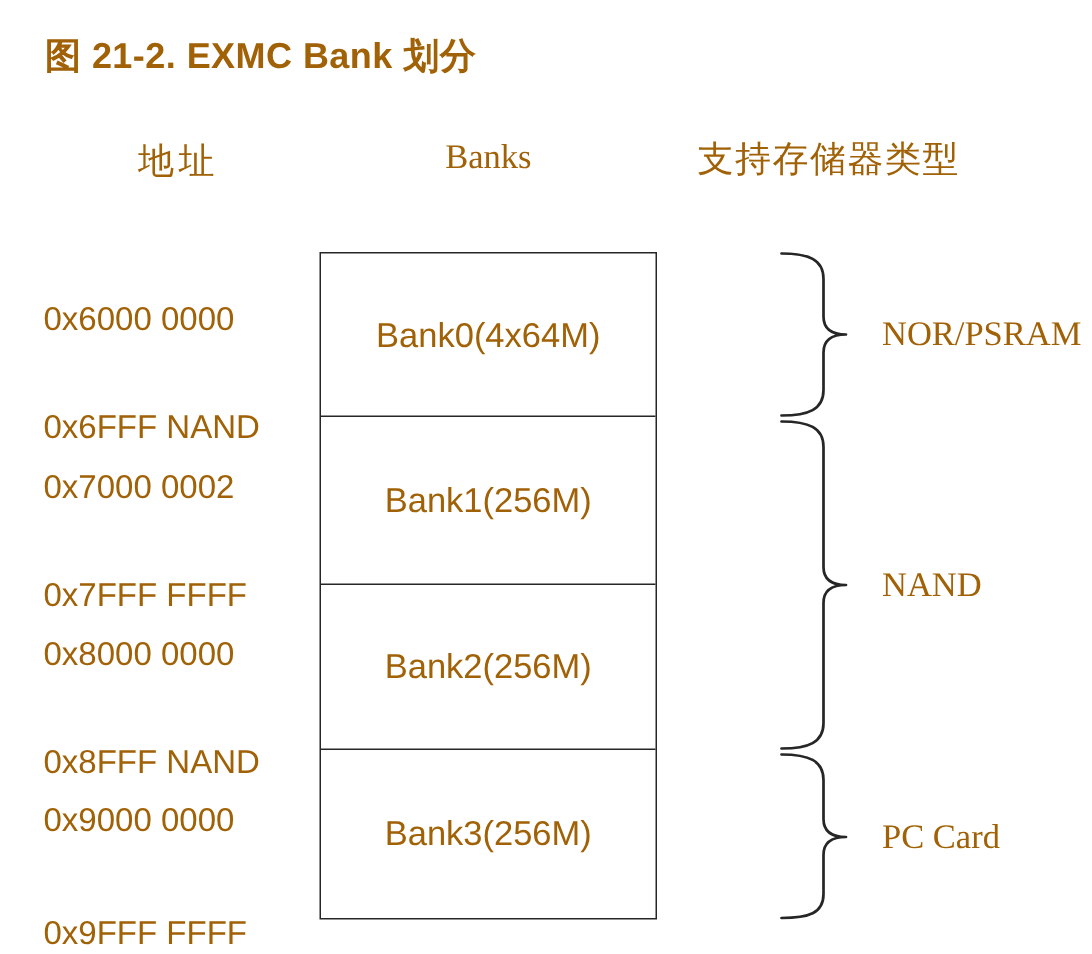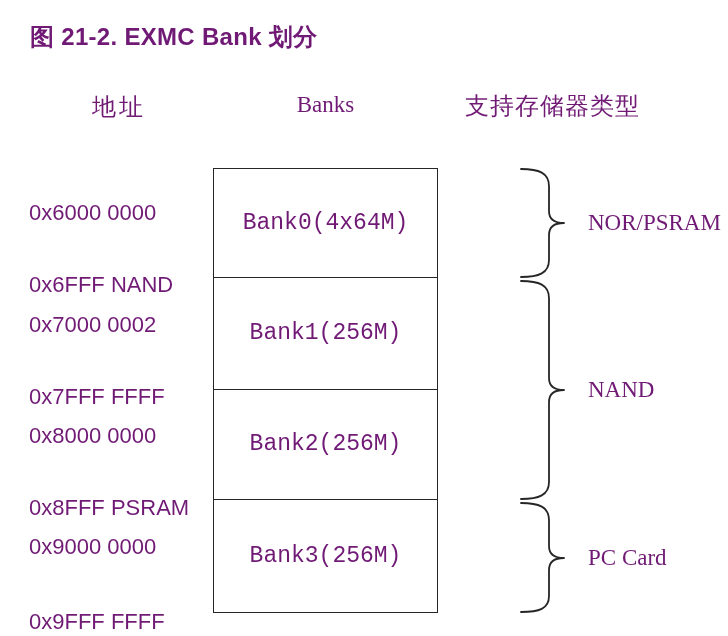--- a/index.html
+++ b/index.html
@@ -1,18 +1,18 @@
 <!DOCTYPE html>
 <html><head>
 <meta charset="utf-8">
 <style>
   html,body{margin:0;padding:0;background:#ffffff;}
   #canvas{
     position:relative;width:728px;height:636px;background:#ffffff;
-    font-family:"Liberation Sans",sans-serif;color:#701a75;overflow:hidden;
+    font-family:"Liberation Sans",sans-serif;color:#a16207;overflow:hidden;
   }
   .abs{position:absolute;}
   #figure-title{
     left:30px;top:21px;font-size:24px;font-weight:bold;letter-spacing:.3px;
     font-family:"Liberation Sans",sans-serif;white-space:nowrap;
   }
   .col-header{white-space:nowrap;font-family:Liberation Serif, serif;}
   #hdr-address{
     left:29px;top:91px;width:180px;text-align:center;
     font-family:"DejaVu Serif","Liberation Serif",serif;font-size:24px;letter-spacing:3px;
@@ -26,21 +26,20 @@
     font-family:"DejaVu Serif","Liberation Serif",serif;font-size:24px;letter-spacing:1px;
   }
   #bank-box{
     left:213px;top:168px;width:225px;height:445px;
     border:1.6px solid #262626;box-sizing:border-box;
     display:flex;flex-direction:column;
   }
   .bank-row{
     box-sizing:border-box;display:flex;align-items:center;justify-content:center;
     border-bottom:1.6px solid #262626;
-    font-family:Liberation Mono, monospace;
   }
   .bank-row:last-child{border-bottom:none;}
   .bank-label{font-size:23px;white-space:nowrap;}
   .addr{
     left:29px;width:180px;text-align:left;font-size:22px;white-space:nowrap;
     transform:translateY(-50%);
     margin-top:25px;
   }
   .mem-label{
     left:588px;font-size:23px;white-space:nowrap;transform:translateY(-50%);font-family:Liberation Serif, serif;
@@ -56,21 +55,21 @@
 
   <div id="hdr-address" class="abs col-header">地址</div>
   <div id="hdr-banks" class="abs col-header">Banks</div>
   <div id="hdr-memtype" class="abs col-header">支持存储器类型</div>
 
   <div class="abs addr" style="top:188px">0x6000 0000</div>
   <div class="abs addr" style="top:260px">0x6FFF NAND</div>
   <div class="abs addr" style="top:300px">0x7000 0002</div>
   <div class="abs addr" style="top:372px">0x7FFF FFFF</div>
   <div class="abs addr" style="top:411px">0x8000 0000</div>
-  <div class="abs addr" style="top:483px">0x8FFF PSRAM</div>
+  <div class="abs addr" style="top:483px">0x8FFF NAND</div>
   <div class="abs addr" style="top:522px">0x9000 0000</div>
   <div class="abs addr" style="top:597px">0x9FFF FFFF</div>
 
   <div id="bank-box" class="abs">
     <div class="bank-row" style="height:109.5px">
       <span class="bank-label">Bank0(4x64M)</span>
     </div>
     <div class="bank-row" style="height:112px">
       <span class="bank-label">Bank1(256M)</span>
     </div>

